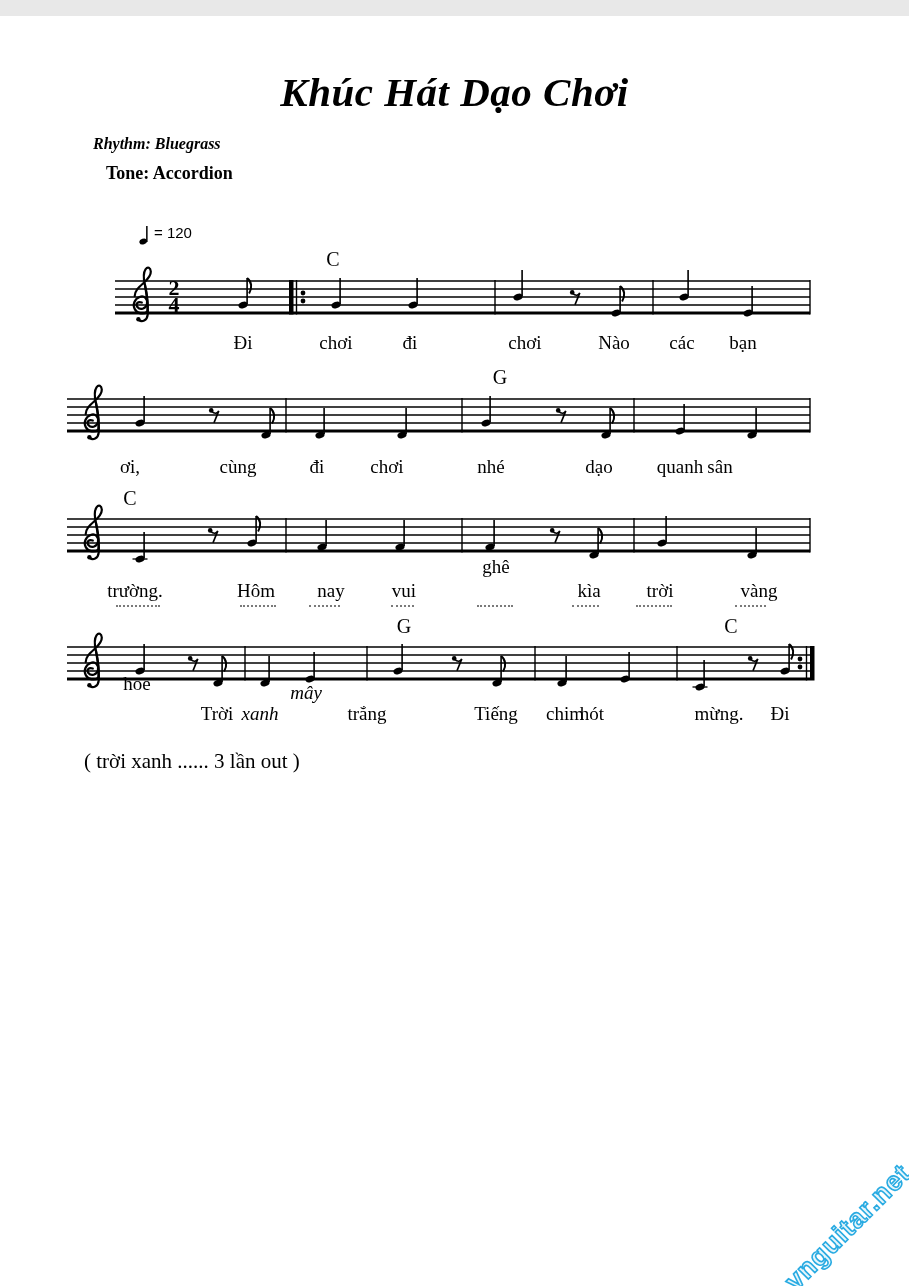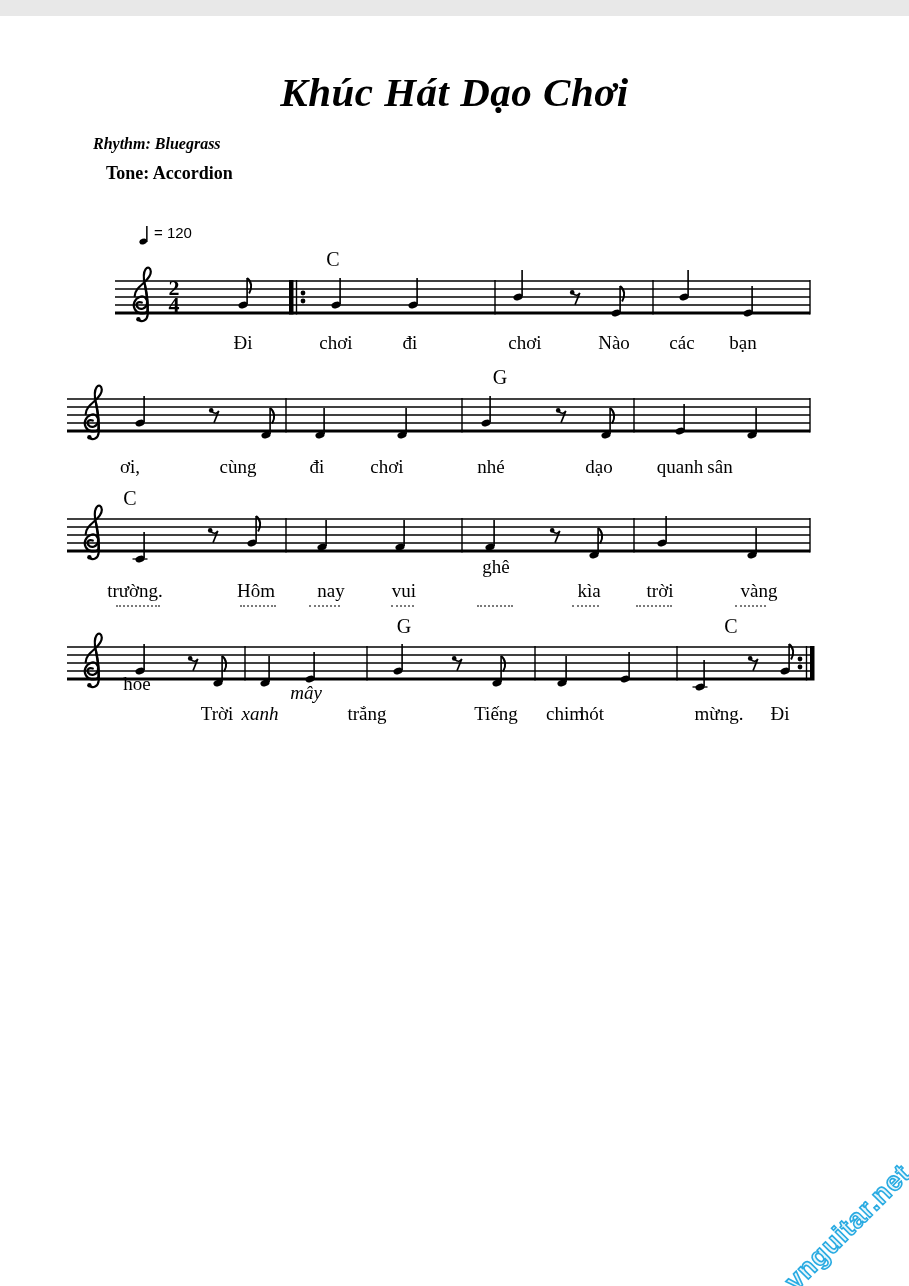--- a/index.html
+++ b/index.html
@@ -213,20 +213,21 @@
         <ellipse cx="700" cy="88" rx="4.7" ry="3.2" transform="rotate(-20 700 88)" fill="#000000"></ellipse>
         <line x1="704.1" x2="704.1" y1="87" y2="61" stroke="#000000" stroke-width="1.6"></line>
         <circle cx="750.2" cy="59.4" r="2.3" fill="#000000"></circle>
         <path d="M 750.8,60.4 C 753.5,63.2 756.5,62.7 757.8,59.9 L 753,71.8" fill="none" stroke="#000000" stroke-width="1.7"></path>
         <ellipse cx="785" cy="72" rx="4.7" ry="3.2" transform="rotate(-20 785 72)" fill="#000000"></ellipse>
         <line x1="789.1" x2="789.1" y1="71" y2="45" stroke="#000000" stroke-width="1.6"></line>
         <path d="M 789.1,45 c 4.5,3.5 5.5,9.5 2,15.5" fill="none" stroke="#000000" stroke-width="2"></path>
       </svg>
     </div>
 
+  <div class="footer-note">( trời xanh ...... 3 lần out   )</div>
 
   <div class="watermark">vnguitar.net</div>
 
 <div class="chord" style="left: 333px; top: 232px;">C</div>
     <div class="lyric" style="left: 243px; top: 316px;">Đi</div>
     <div class="lyric" style="left: 336px; top: 316px;">chơi</div>
     <div class="lyric" style="left: 410px; top: 316px;">đi</div>
     <div class="lyric" style="left: 525px; top: 316px;">chơi</div>
     <div class="lyric" style="left: 614px; top: 316px;">Nào</div>
     <div class="lyric" style="left: 682px; top: 316px;">các</div>

